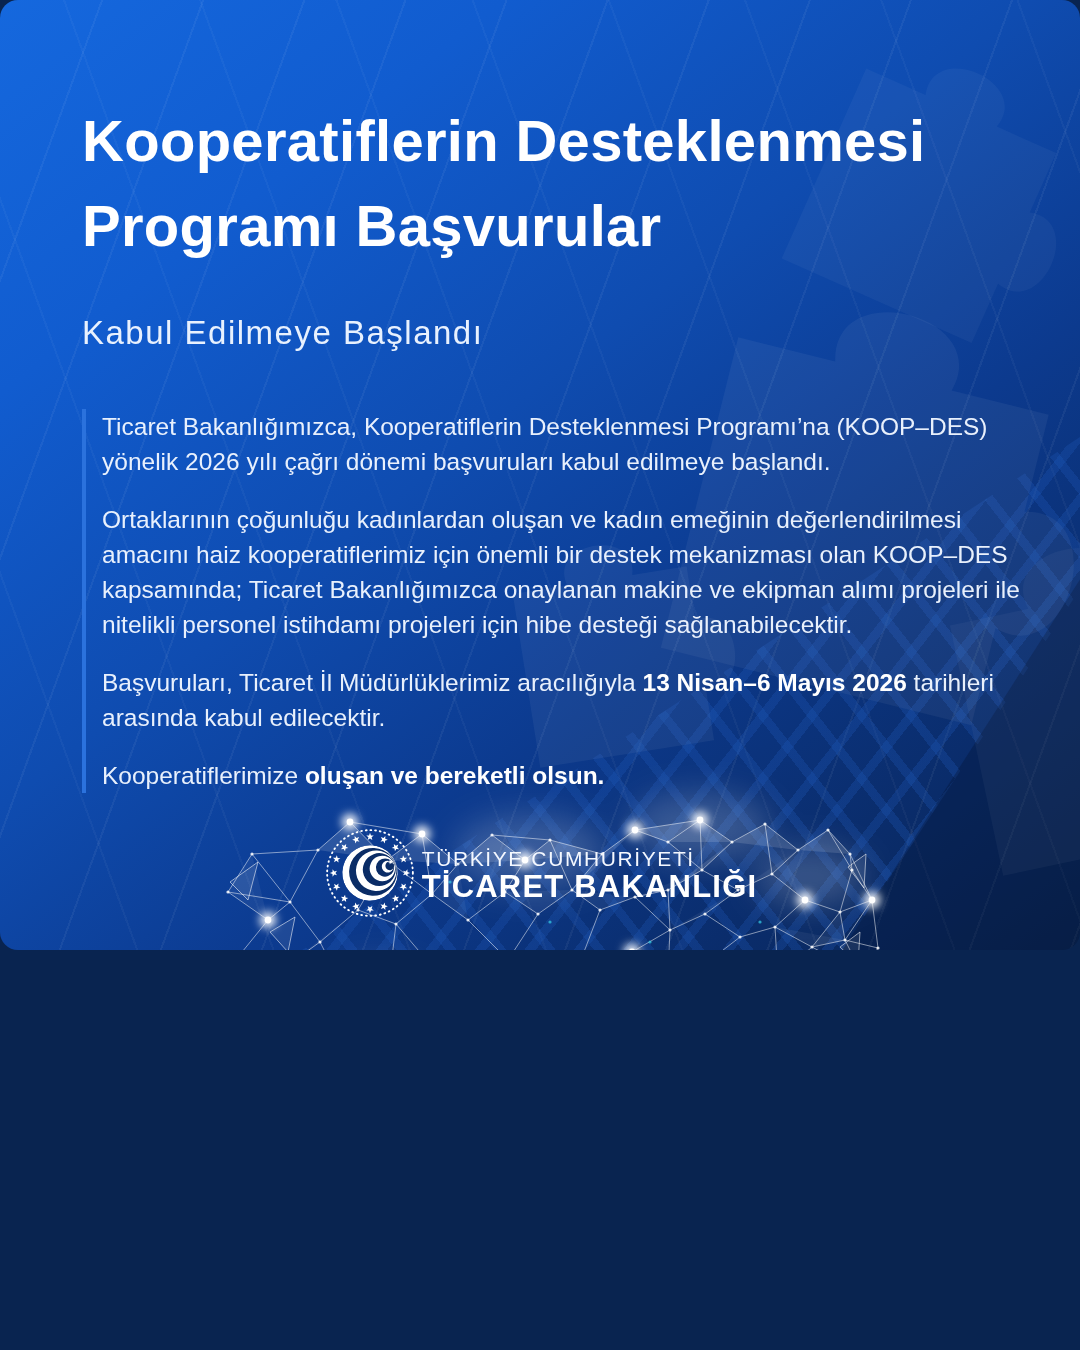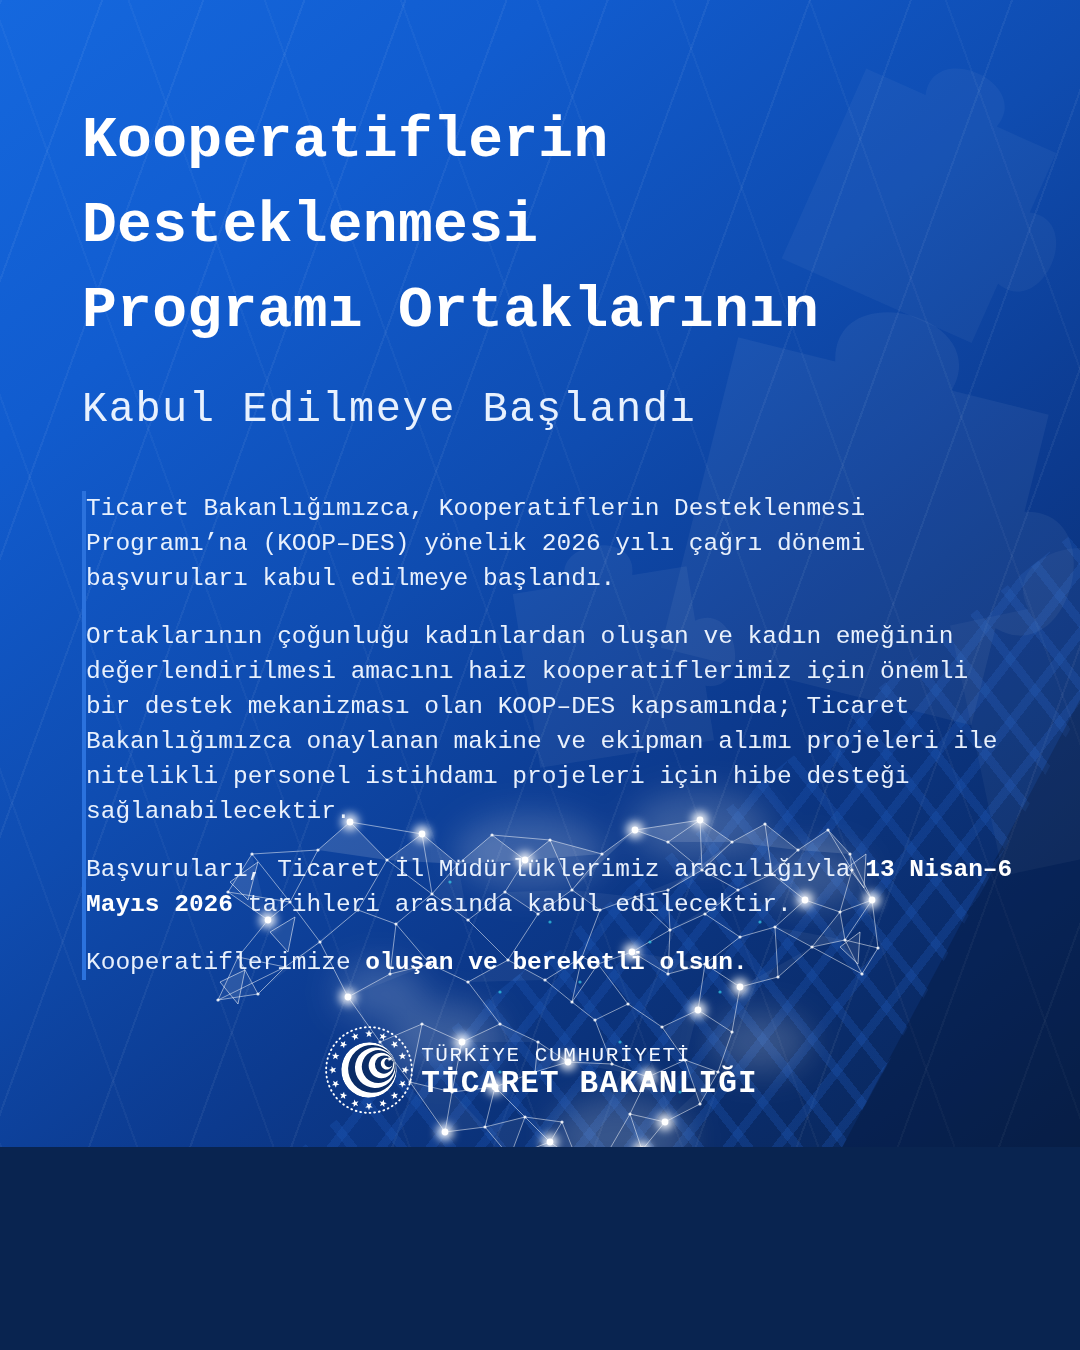--- a/index.html
+++ b/index.html
@@ -1,23 +1,24 @@
 <!DOCTYPE html>
 <html><head>
 <meta charset="utf-8">
 <style>
   html,body{margin:0;padding:0;background:#092450;}
   *{box-sizing:border-box;}
   .canvas{
     position:relative;
-    width:1080px;height:1147px;
+    width:1080px;height:950px;
     overflow:hidden;
-    font-family:Liberation Mono, monospace;
+    font-family:Liberation Sans, sans-serif;
     background:linear-gradient(142deg,#1568de 0%,#115ccf 22%,#0f4cb0 45%,#0c3a8e 65%,#0a2c6a 85%,#092450 100%);
     color:#fff;
+    border-radius:18px;
   }
   
   .bg-lines{
     position:absolute;inset:0;z-index:1;pointer-events:none;
     background:
       repeating-linear-gradient(110deg, rgba(255,255,255,0.05) 0 2px, transparent 2px 95px),
       repeating-linear-gradient(70deg, rgba(255,255,255,0.035) 0 2px, transparent 2px 128px);
   }
   
   .bg-lattice{
@@ -35,28 +36,28 @@
   }
   .bg-puzzles{position:absolute;inset:0;z-index:1;pointer-events:none;}
 
   .content{position:relative;z-index:3;}
   .header{padding:98px 60px 0 82px;}
   .title-line{
     font-size:58px;line-height:85px;font-weight:700;
     letter-spacing:.3px;color:#ffffff;
   }
   .subtitle{
-    margin-top:33px;
-    font-size:42px;font-weight:400;letter-spacing:1.5px;color:#e8f1fe;
+    margin-top:46px;
+    font-size:33px;font-weight:400;letter-spacing:1.5px;color:#e8f1fe;
   }
   .body-block{
     margin:57px 60px 8px 82px;
     max-width:958px;
     border-left:4px solid #2b72dd;
-    padding-left:0;
+    padding-left:16px;
   }
   .para{
     margin:0 0 23px 0;
     font-size:24.5px;line-height:35px;color:rgba(240,246,255,.97);
   }
   .para:last-child{margin-bottom:0;}
   .para b{font-weight:700;color:#ffffff;}
 
   .illustration{
     position:absolute;left:200px;top:742px;width:690px;height:440px;z-index:2;
@@ -85,21 +86,21 @@
     </defs>
     <use href="#puz" transform="translate(760,250) rotate(14) scale(2.0)" fill="rgba(255,255,255,0.05)"></use>
     <use href="#puz" transform="translate(505,545) rotate(-9) scale(1.1)" fill="rgba(255,255,255,0.05)"></use>
     <use href="#puz" transform="translate(890,15) rotate(24) scale(1.3)" fill="rgba(255,255,255,0.04)"></use>
     <use href="#puz" transform="translate(935,555) rotate(-12) scale(1.6)" fill="rgba(255,255,255,0.04)"></use>
   </svg>
 
   <div class="content">
     <div class="header">
       <div class="title-line">Kooperatiflerin Desteklenmesi</div>
-      <div class="title-line">Programı Ortaklarının</div>
+      <div class="title-line">Programı Başvurular</div>
       <div class="subtitle">Kabul Edilmeye Başlandı</div>
     </div>
 
     <div class="body-block">
 
     <p class="para"><span>Ticaret Bakanlığımızca, Kooperatiflerin Desteklenmesi Programı’na (KOOP–DES) yönelik 2026 yılı çağrı dönemi başvuruları kabul edilmeye başlandı.</span></p>
         <p class="para"><span>Ortaklarının çoğunluğu kadınlardan oluşan ve kadın emeğinin değerlendirilmesi amacını haiz kooperatiflerimiz için önemli bir destek mekanizması olan KOOP–DES kapsamında; Ticaret Bakanlığımızca onaylanan makine ve ekipman alımı projeleri ile nitelikli personel istihdamı projeleri için hibe desteği sağlanabilecektir.</span></p>
         <p class="para"><span>Başvuruları, Ticaret İl Müdürlüklerimiz aracılığıyla </span><b>13 Nisan–6 Mayıs 2026</b><span> tarihleri arasında kabul edilecektir.</span></p>
         <p class="para"><span>Kooperatiflerimize </span><b>oluşan ve bereketli olsun.</b></p>
       </div>

